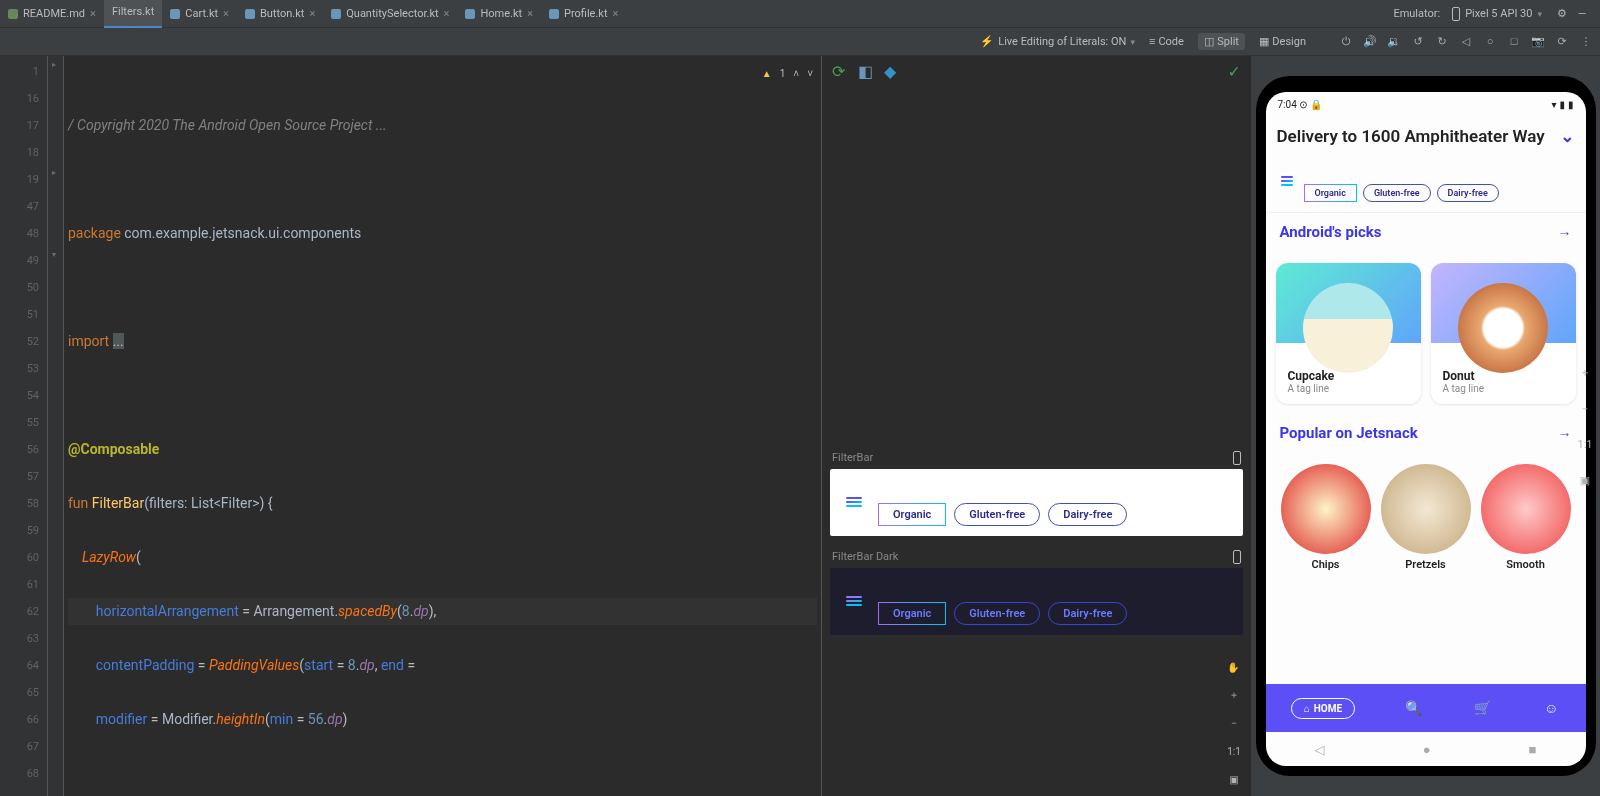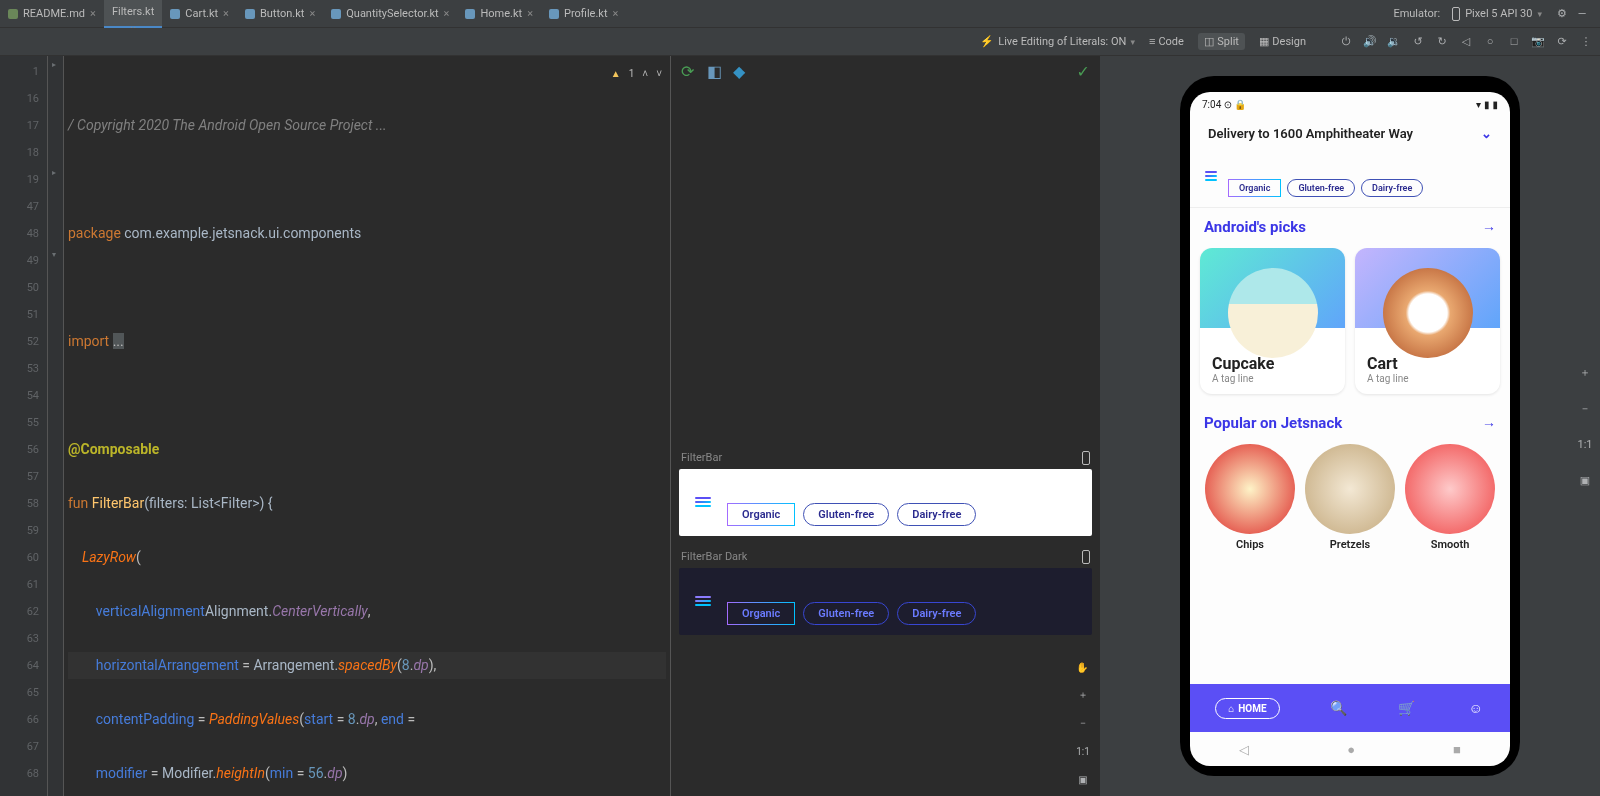--- a/index.html
+++ b/index.html
@@ -44,38 +44,38 @@
 .filterbar-prev { margin:0 8px 8px; background:#fff; padding:10px 8px; display:flex; gap:8px; align-items:center; border-radius:2px; }
 .filterbar-prev.dark { background:#1d1d2e; }
 .filter-ic { width:32px; height:32px; border-radius:50%; display:flex; align-items:center; justify-content:center; }
 .filter-ic .fl { width:16px; height:2px; background:linear-gradient(90deg,#5b4ff5,#00c2ff); box-shadow:0 -4px 0 #5b4ff5,0 4px 0 #00c2ff; border-radius:2px; }
 .filterbar-prev.dark .filter-ic .fl { background:linear-gradient(90deg,#8b7bff,#00c2ff); box-shadow:0 -4px 0 #8b7bff,0 4px 0 #00c2ff; }
 .chip { padding:4px 14px; border-radius:16px; font-size:11px; font-weight:600; border:1.5px solid #3f51b5; color:#2b2b8f;margin-top:24px; }
 .filterbar-prev.dark .chip { border-color:#3846d2; color:#6b7bff; }
 .chip.c1 { border-image:linear-gradient(90deg,#a46bff,#00c2ff) 1; }
 .prev-right-ctrl { position:absolute; right:6px; bottom:6px; display:flex; flex-direction:column; gap:6px; align-items:center; color:#afb1b3; font-size:10px; }
 .sq-btn { width:22px; height:22px; display:flex; align-items:center; justify-content:center; cursor:pointer; }
-.emulator-pane { width:500px; background:#3c3f41; display:flex; align-items:center; justify-content:center; position:relative; }
+.emulator-pane { width:349px; background:#3c3f41; display:flex; align-items:center; justify-content:center; position:relative; }
 .phone { width:340px; height:700px; background:#000; border-radius:34px; padding:16px 10px 10px; position:relative; display:flex; flex-direction:column; overflow:hidden; }
 .phone-screen { flex:1; background:#fdfdfd; border-radius:20px; overflow:hidden; display:flex; flex-direction:column; font-size:11px; color:#222; }
 .status-bar { height:24px; display:flex; align-items:center; justify-content:space-between; padding:0 12px; font-size:10px; }
 .status-bar .ico-grp { display:flex; gap:3px; }
-.delivery { padding:10px 18px; font-size:13px; font-weight:600; display:flex; justify-content:space-between; align-items:center; }
+.delivery { padding:10px 11px; font-size:17px; font-weight:600; display:flex; justify-content:space-between; align-items:center; }
 .em-filter-row { display:flex; gap:6px; align-items:center; padding:4px 10px 10px; border-bottom:1px solid #eee; overflow:hidden; }
 .em-filter-row .chip { font-size:9px; padding:3px 10px; border-width:1px; }
-.section-h { display:flex; justify-content:space-between; align-items:flex-start; padding:10px 14px 12px; font-size:15px; font-weight:700; color:#3b36e6; }
+.section-h { display:flex; justify-content:space-between; align-items:flex-start; padding:10px 14px 22px; font-size:15px; font-weight:700; color:#3b36e6; }
 .arrow { color:#3b36e6; font-size:14px; }
 .cards-row { display:flex; gap:10px; padding:0 10px 10px; overflow:hidden; }
 .card { width:150px; background:#fff; border-radius:12px; box-shadow:0 1px 3px rgba(0,0,0,0.1); overflow:hidden; }
 .card-img { height:80px; background:linear-gradient(135deg,#5eead4,#60a5fa); position:relative; }
 .card-circ { width:90px; height:90px; border-radius:50%; position:absolute; left:50%; top:20px; transform:translateX(-50%); background:#fde68a; }
 .card-circ.donut { background:radial-gradient(circle,#fff 30%,#e9a870 35%,#c97848 70%); }
 .card-circ.cup { background:linear-gradient(#aee8ea 40%,#f8f0d8 40%); }
 .card-body { padding:26px 12px 10px; }
-.card-title { font-size:16px; font-weight:700; }
+.card-title { font-size:12px; font-weight:700; }
 .card-sub { font-size:10px; color:#888; }
 .circ-row { display:flex; gap:0; padding:0 10px 6px; overflow:hidden; }
 .circ-item { width:100px; text-align:center; }
 .circ-img { width:90px; height:90px; border-radius:50%; margin:0 auto 4px; }
 .circ-label { font-size:11px; font-weight:600; }
 .bottom-nav { height:48px; background:#5b4ff5; display:flex; align-items:center; justify-content:space-around; margin-top:auto; }
 .nav-pill { display:flex; align-items:center; gap:4px; background:transparent; border:1.5px solid #fff; border-radius:18px; padding:4px 12px; color:#fff; font-size:10px; font-weight:700; }
 .nav-ic { width:18px; height:18px; color:#fff; display:flex; align-items:center; justify-content:center; font-size:14px; }
 .sys-nav { height:34px; display:flex; justify-content:space-around; align-items:center; color:#aaa; font-size:13px; }
 .em-side { position:absolute; right:4px; top:50%; transform:translateY(-50%); display:flex; flex-direction:column; gap:14px; color:#afb1b3; font-size:11px; align-items:center; }
@@ -205,21 +205,20 @@
     <div class="warn-badge"><span class="tri">▲</span><span>1</span><span>˄</span><span>˅</span></div>
 <div><span class="comm">/</span><span class="comm"> Copyright 2020 The Android Open Source Project ...</span></div>
 <div> </div>
 <div><span class="kw">package </span><span class="pkg">com.example.jetsnack.ui.components</span></div>
 <div> </div>
 <div><span class="kw">import </span><span style="background:#515658">...</span></div>
 <div> </div>
 <div><span class="ann">@Composable</span></div>
 <div><span class="kw">fun </span><span class="fn">FilterBar</span><span class="pkg">(filters: List&lt;Filter&gt;) {</span></div>
 <div>    <span class="ital">LazyRow</span><span>(</span></div>
-<div>        <span class="param">verticalAlignment</span><span></span><span class="pkg">Alignment.</span><span class="field">CenterVertically</span><span>,</span></div>
 <div style="background:#323232">        <span class="param">horizontalArrangement</span><span> = </span><span class="pkg">Arrangement.</span><span class="ital">spacedBy</span><span>(</span><span class="num">8</span><span>.</span><span class="field">dp</span><span>),</span></div>
 <div>        <span class="param">contentPadding</span><span> = </span><span class="ital">PaddingValues</span><span>(</span><span class="param">start</span><span> = </span><span class="num">8</span><span>.</span><span class="field">dp</span><span>, </span><span class="param">end</span><span> = </span></div>
 <div>        <span class="param">modifier</span><span> = </span><span class="pkg">Modifier.</span><span class="ital">heightIn</span><span>(</span><span class="param">min</span><span> = </span><span class="num">56</span><span>.</span><span class="field">dp</span><span>)</span></div>
 
 
 
 
 
 
 
@@ -308,21 +307,21 @@
             <div class="card-body">
                 <div class="card-title">Cupcake</div>
                 <div class="card-sub">A tag line</div>
               </div>
           </div>
           <div class="card">
             <div class="card-img" style="background:linear-gradient(135deg,#c4b5fd,#60a5fa)">
                 <div class="card-circ donut"></div>
               </div>
             <div class="card-body">
-                <div class="card-title">Cart</div>
+                <div class="card-title">Donut</div>
                 <div class="card-sub">A tag line</div>
               </div>
           </div>
         </div>
         <div class="section-h">
             <span>Popular on Jetsnack</span>
             <span class="arrow">→</span>
           </div>
         <div class="circ-row">
           <div class="circ-item">

